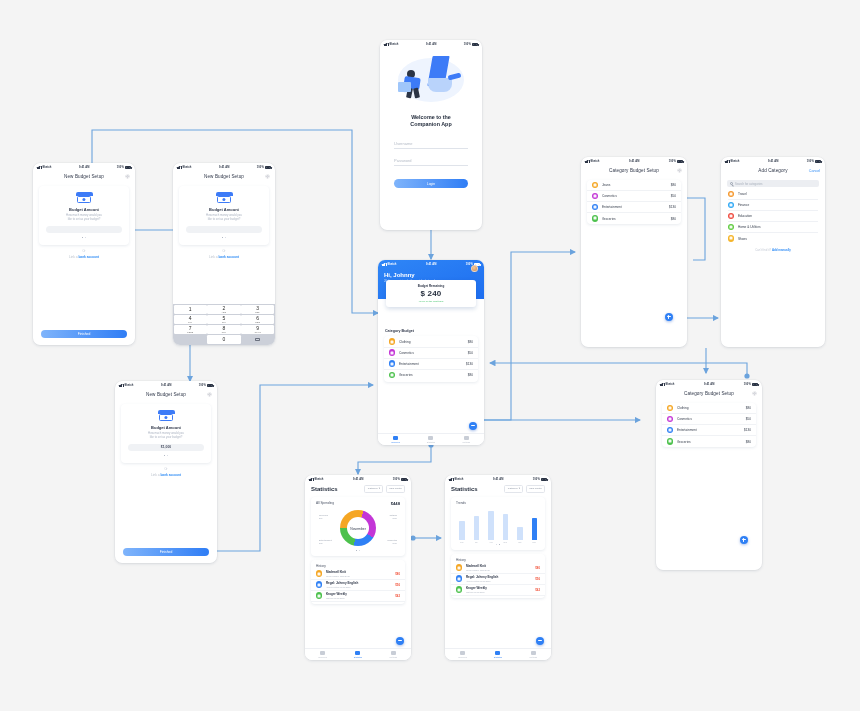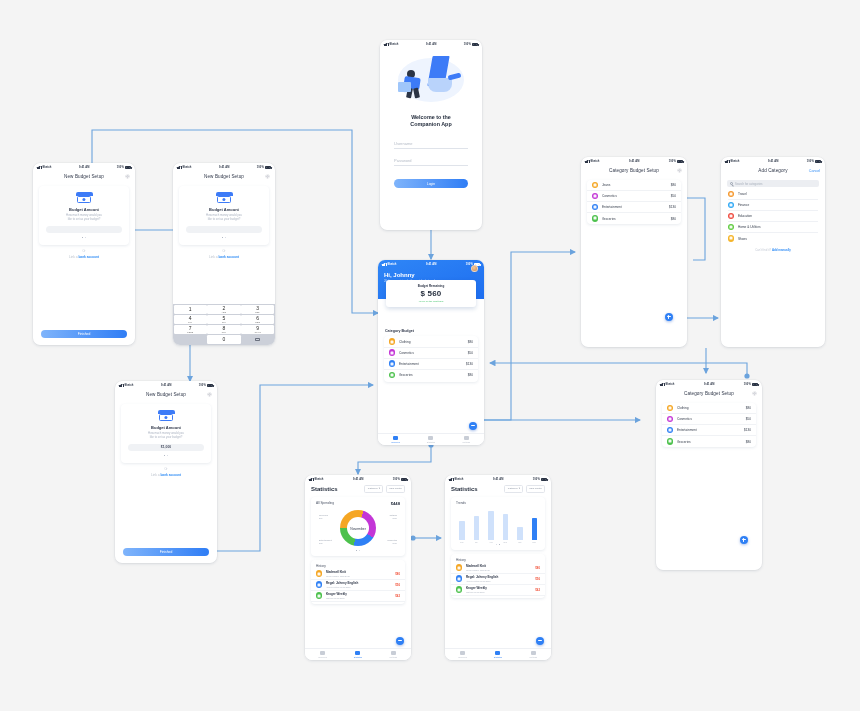--- a/index.html
+++ b/index.html
@@ -469,21 +469,21 @@
               <b></b>
             </span>
           </span>
     </div>
     <div class="hi">Hi, Johnny</div>
     <div class="sub">26 days remaining for the next budget cycle</div>
     <div class="avatar"></div>
   </div>
   <div class="budget-card">
     <div class="lbl">Budget Remaining</div>
-    <div class="amt">$ 560</div>
+    <div class="amt">$ 240</div>
     <div class="ok">You're on the right track</div>
   </div>
   <div class="sec-title" style="margin-top:30px;">Category Budget</div>
   <div class="card cat-card">
     <div class="cat-row">
       <span class="cat-ico" style="background:#f5a623"></span>
       <span class="cat-name">Clothing</span>
       <span class="cat-amt">$80</span>
     </div>
     <div class="cat-row">

